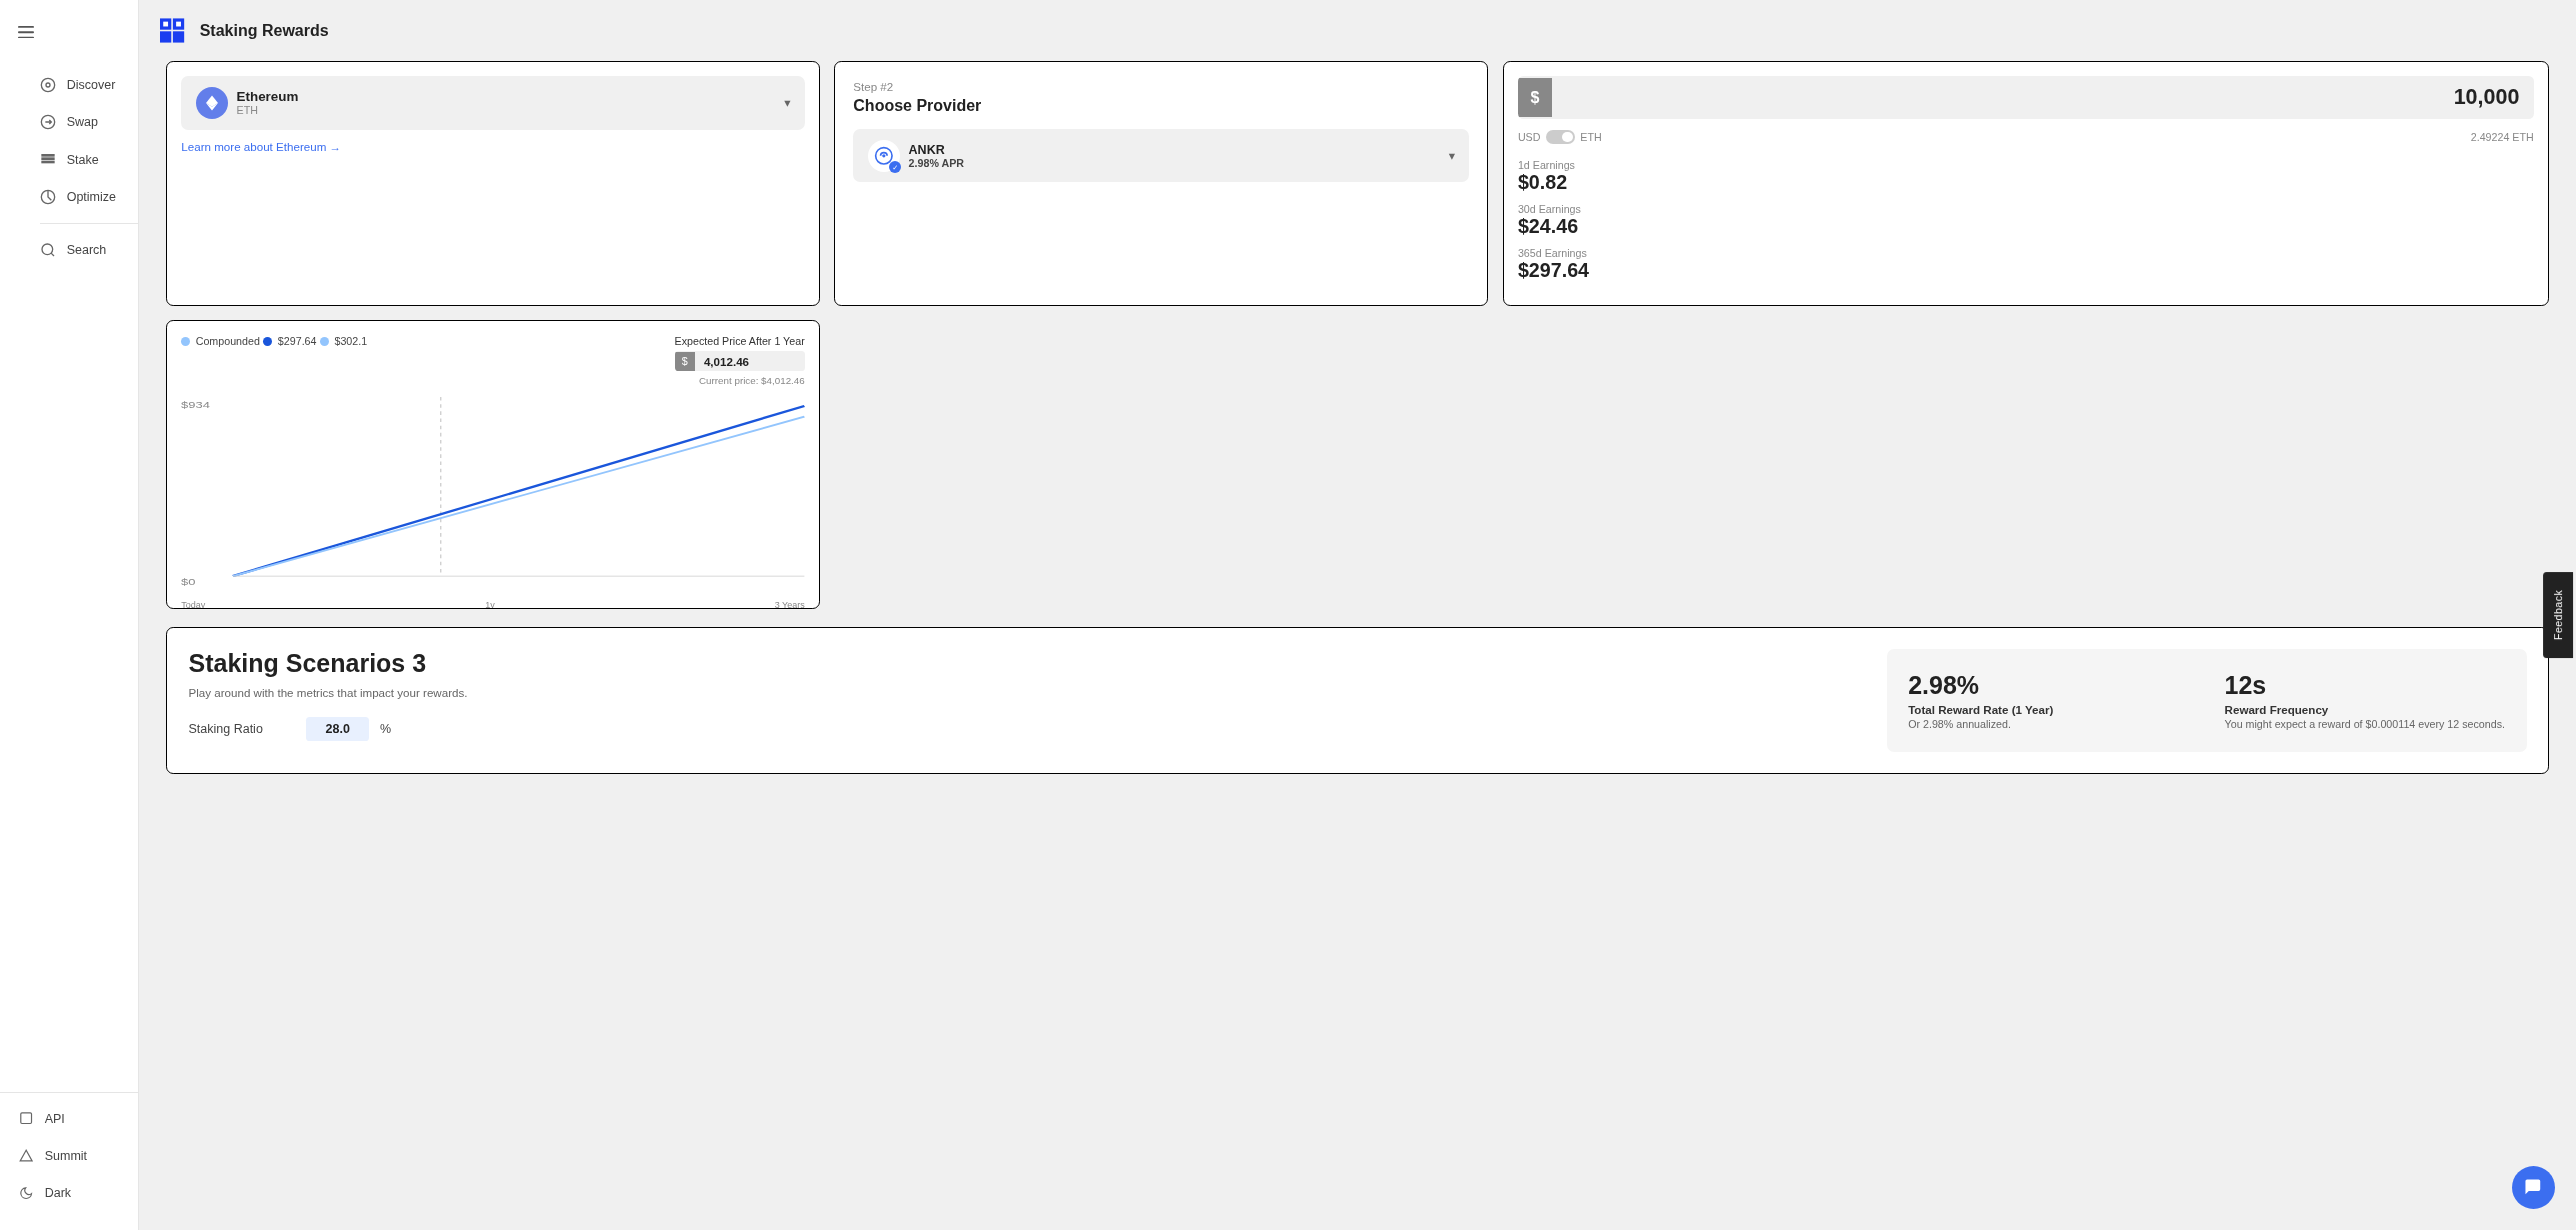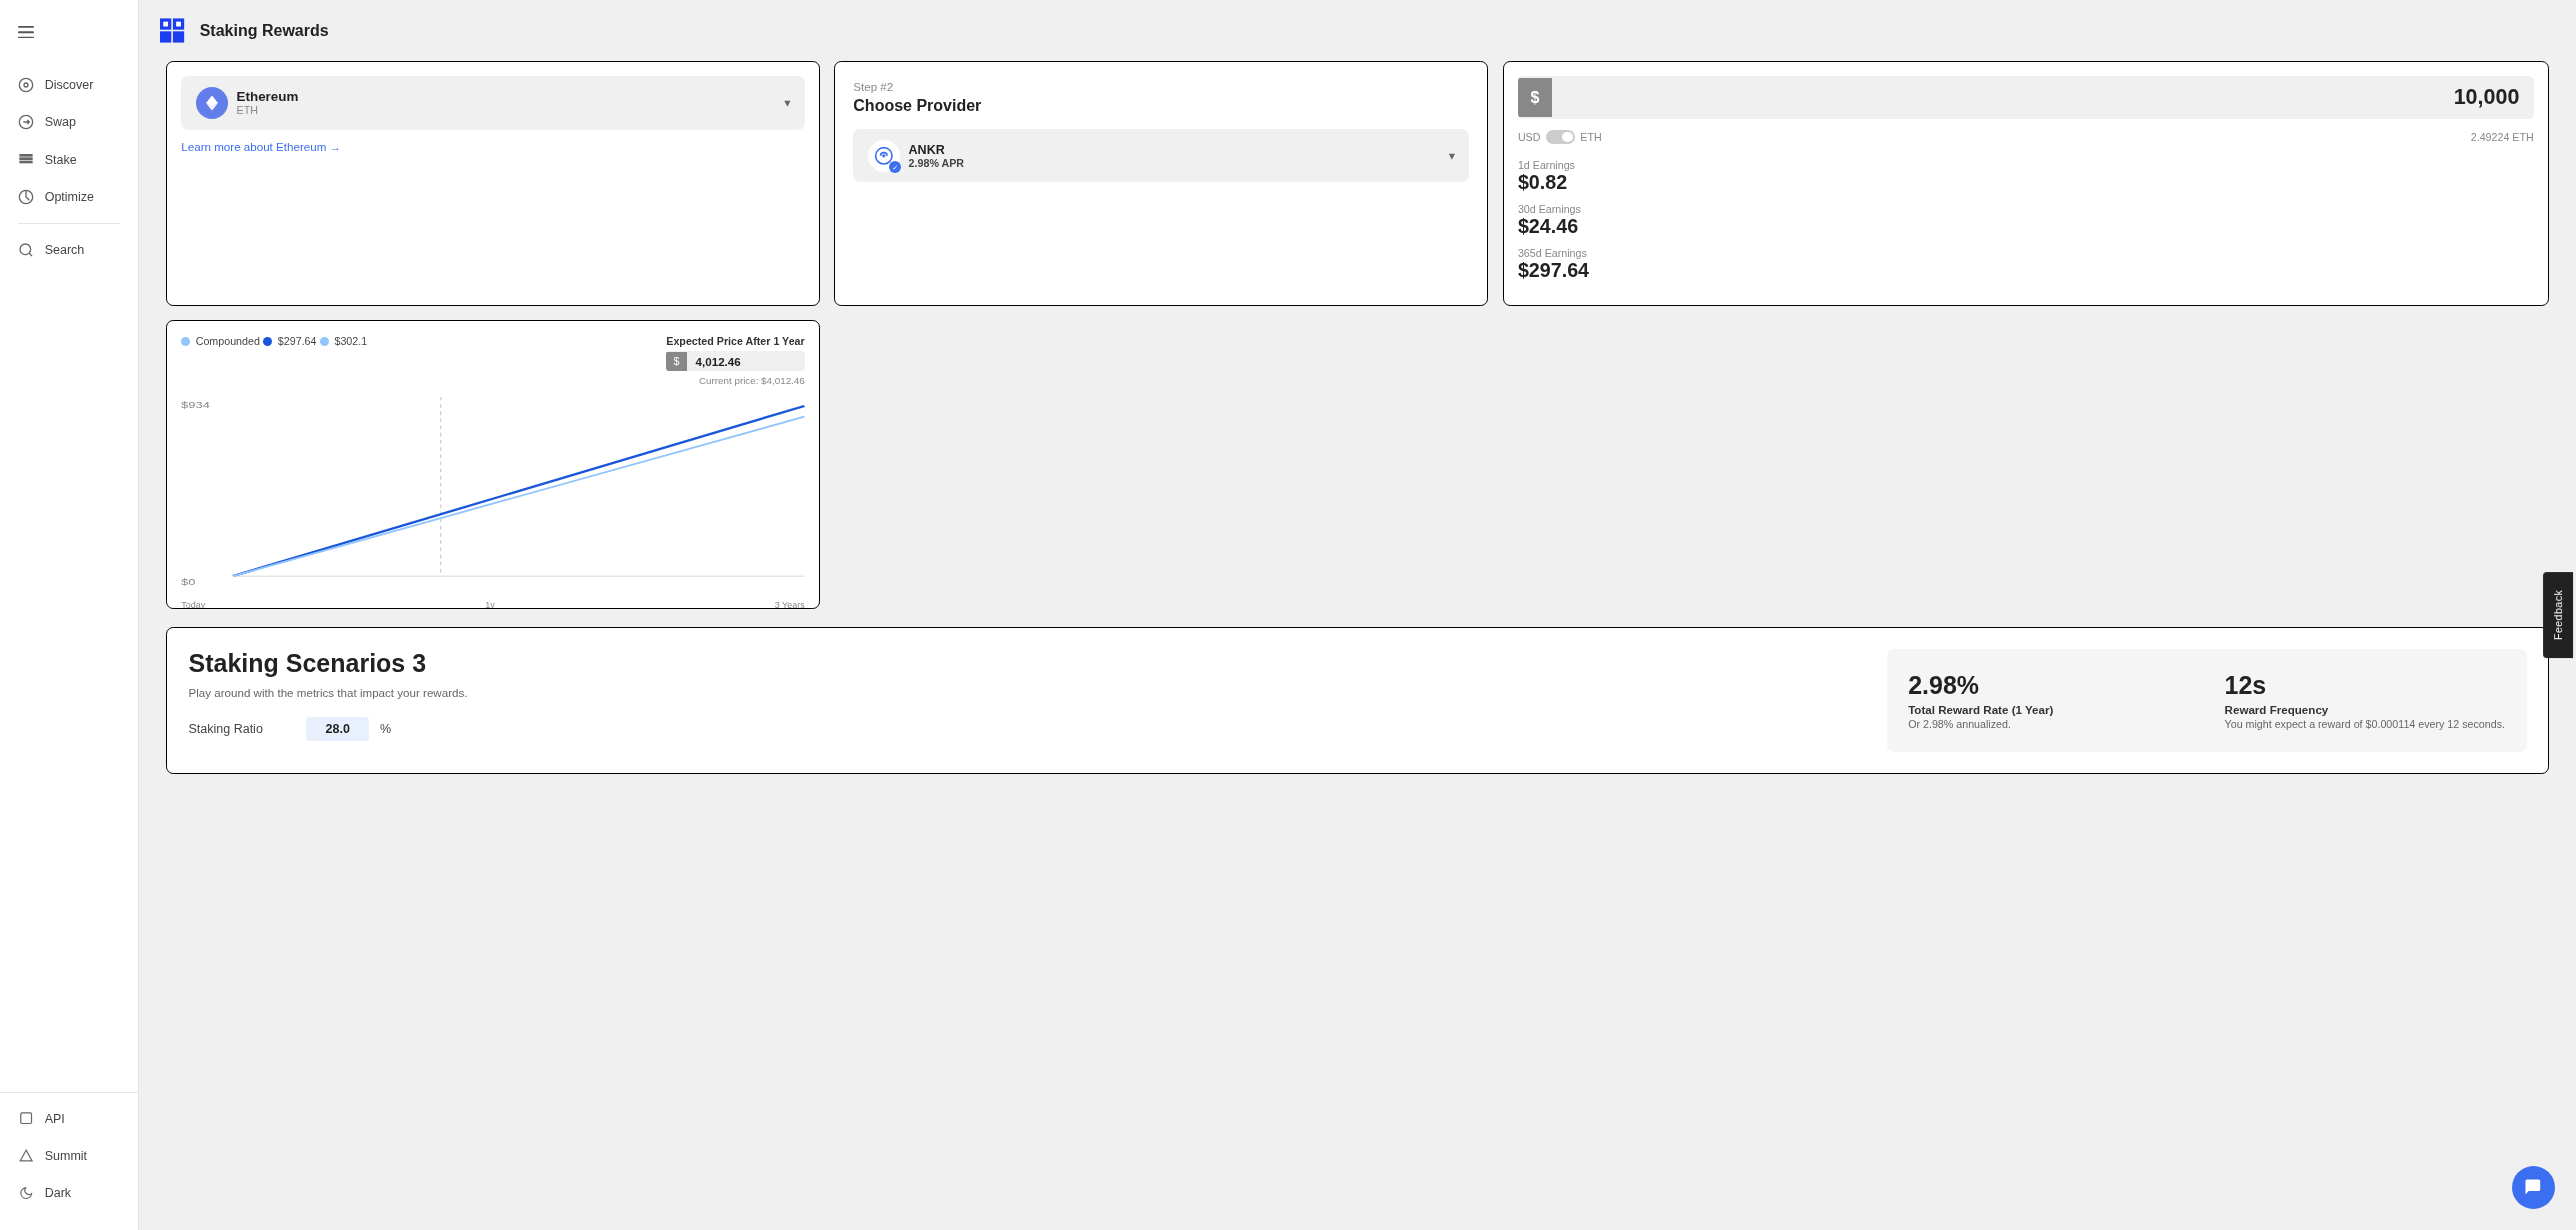--- a/index.html
+++ b/index.html
@@ -20,20 +20,21 @@
     }
     .sidebar-toggle {
       padding: 7.2px 18px;
       margin-bottom: 18px;
       cursor: pointer;
       color: #555;
     }
     .sidebar-nav {
       width: 100%;
       flex: 1;
+      margin-left: 22px;
     }
     .sidebar-item {
       display: flex;
       align-items: center;
       gap: 10.7px;
       padding: 10.7px 18px;
       cursor: pointer;
       color: #444;
       font-size: 12.5px;
       width: 100%;
@@ -256,21 +257,21 @@
       color: #444;
     }
     .legend-dot {
       width: 9px;
       height: 9px;
       border-radius: 50%;
     }
     .expected-price-box {
       text-align: right;
     }
-    .expected-title { font-size: 10.7px; font-weight: 700; color: #333; margin-bottom: 3.6px; }
+    .expected-title { font-size: 10.7px; font-weight: 400; color: #333; margin-bottom: 3.6px; }
     .price-input-box {
       display: flex;
       align-items: center;
       background: #f0f0f0;
       border-radius: 3.6px;
       overflow: hidden;
     }
     .price-dollar {
       background: #888;
       color: white;

